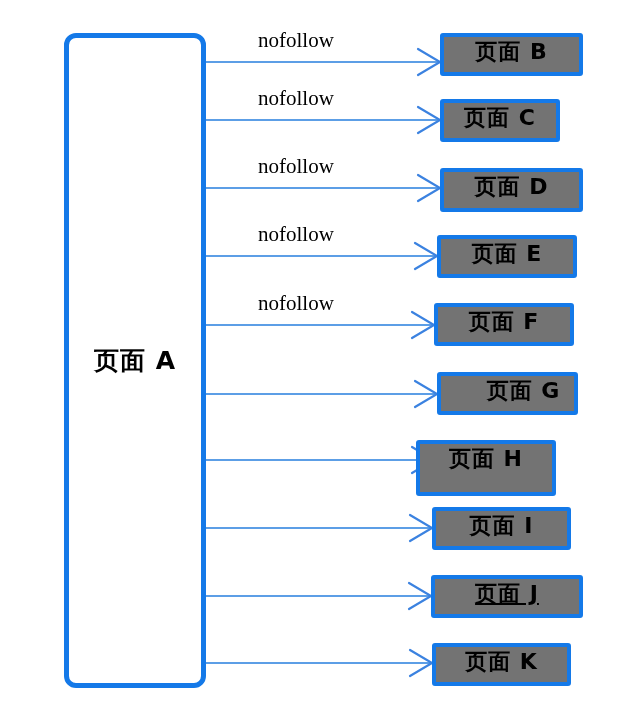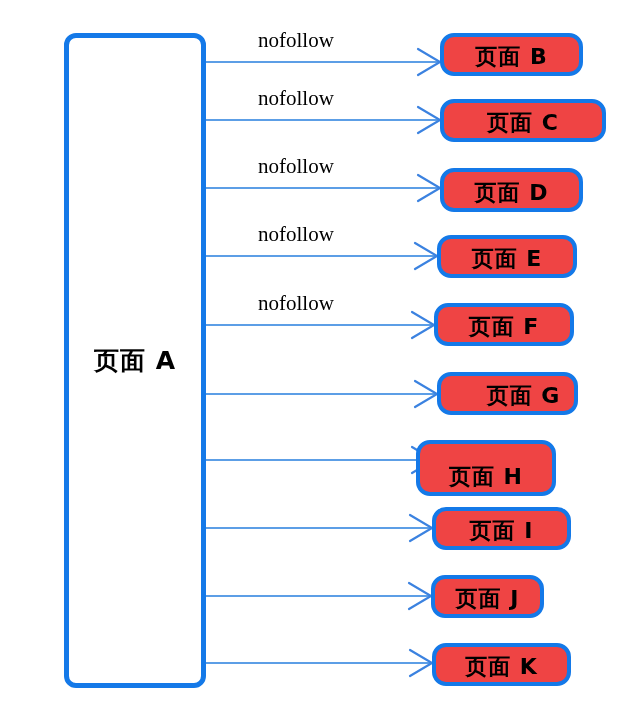--- a/index.html
+++ b/index.html
@@ -41,24 +41,24 @@
     color: #000000;
     letter-spacing: 1px;
     white-space: nowrap;
   }
 
   
   .node-target {
     position: absolute;
     box-sizing: border-box;
     border: 4px solid #1479e8;
-    border-radius: 14px;
-    background: #ef4444;
+    border-radius: 3px;
+    background: #737373;
     display: flex;
-    align-items: flex-end;
+    align-items: flex-start;
     justify-content: center;
   }
   .node-target .node-label {
     font-family: "DejaVu Sans", "Liberation Sans", sans-serif;
     font-size: 22px;
     font-weight: 700;
     color: #000000;
     letter-spacing: 1px;
     white-space: nowrap;
   }
@@ -161,42 +161,42 @@
     </svg>
 
   <div class="node-main">
     <span class="node-label">页面 A</span>
   </div>
 
   <div id="node-layer">
       <div class="node-target" style="left: 440px; top: 33px; width: 143px; height: 43px;">
         <span class="node-label">页面 B</span>
       </div>
-      <div class="node-target" style="left: 440px; top: 99px; width: 166px; height: 43px;">
+      <div class="node-target" style="left: 440px; top: 99px; width: 120px; height: 43px;">
         <span class="node-label">页面 C</span>
       </div>
       <div class="node-target" style="left: 440px; top: 168px; width: 143px; height: 44px;">
         <span class="node-label">页面 D</span>
       </div>
       <div class="node-target" style="left: 437px; top: 235px; width: 140px; height: 43px;">
         <span class="node-label">页面 E</span>
       </div>
       <div class="node-target" style="left: 434px; top: 303px; width: 140px; height: 43px;">
         <span class="node-label">页面 F</span>
       </div>
       <div class="node-target" style="left: 437px; top: 372px; width: 141px; height: 43px; padding-left: 32px;">
         <span class="node-label">页面 G</span>
       </div>
       <div class="node-target" style="left: 416px; top: 440px; width: 140px; height: 56px;">
         <span class="node-label">页面 H</span>
       </div>
       <div class="node-target" style="left: 432px; top: 507px; width: 139px; height: 43px;">
         <span class="node-label">页面 I</span>
       </div>
-      <div class="node-target" style="left: 431px; top: 575px; width: 113px; height: 43px;">
+      <div class="node-target" style="left: 431px; top: 575px; width: 152px; height: 43px; text-decoration: underline;">
         <span class="node-label">页面 J</span>
       </div>
       <div class="node-target" style="left: 432px; top: 643px; width: 139px; height: 43px;">
         <span class="node-label">页面 K</span>
       </div>
     </div>
   <div id="label-layer">
       <div class="edge-label" style="left: 258px; top: 28px;">nofollow</div>
       <div class="edge-label" style="left: 258px; top: 86px;">nofollow</div>
       <div class="edge-label" style="left: 258px; top: 154px;">nofollow</div>

